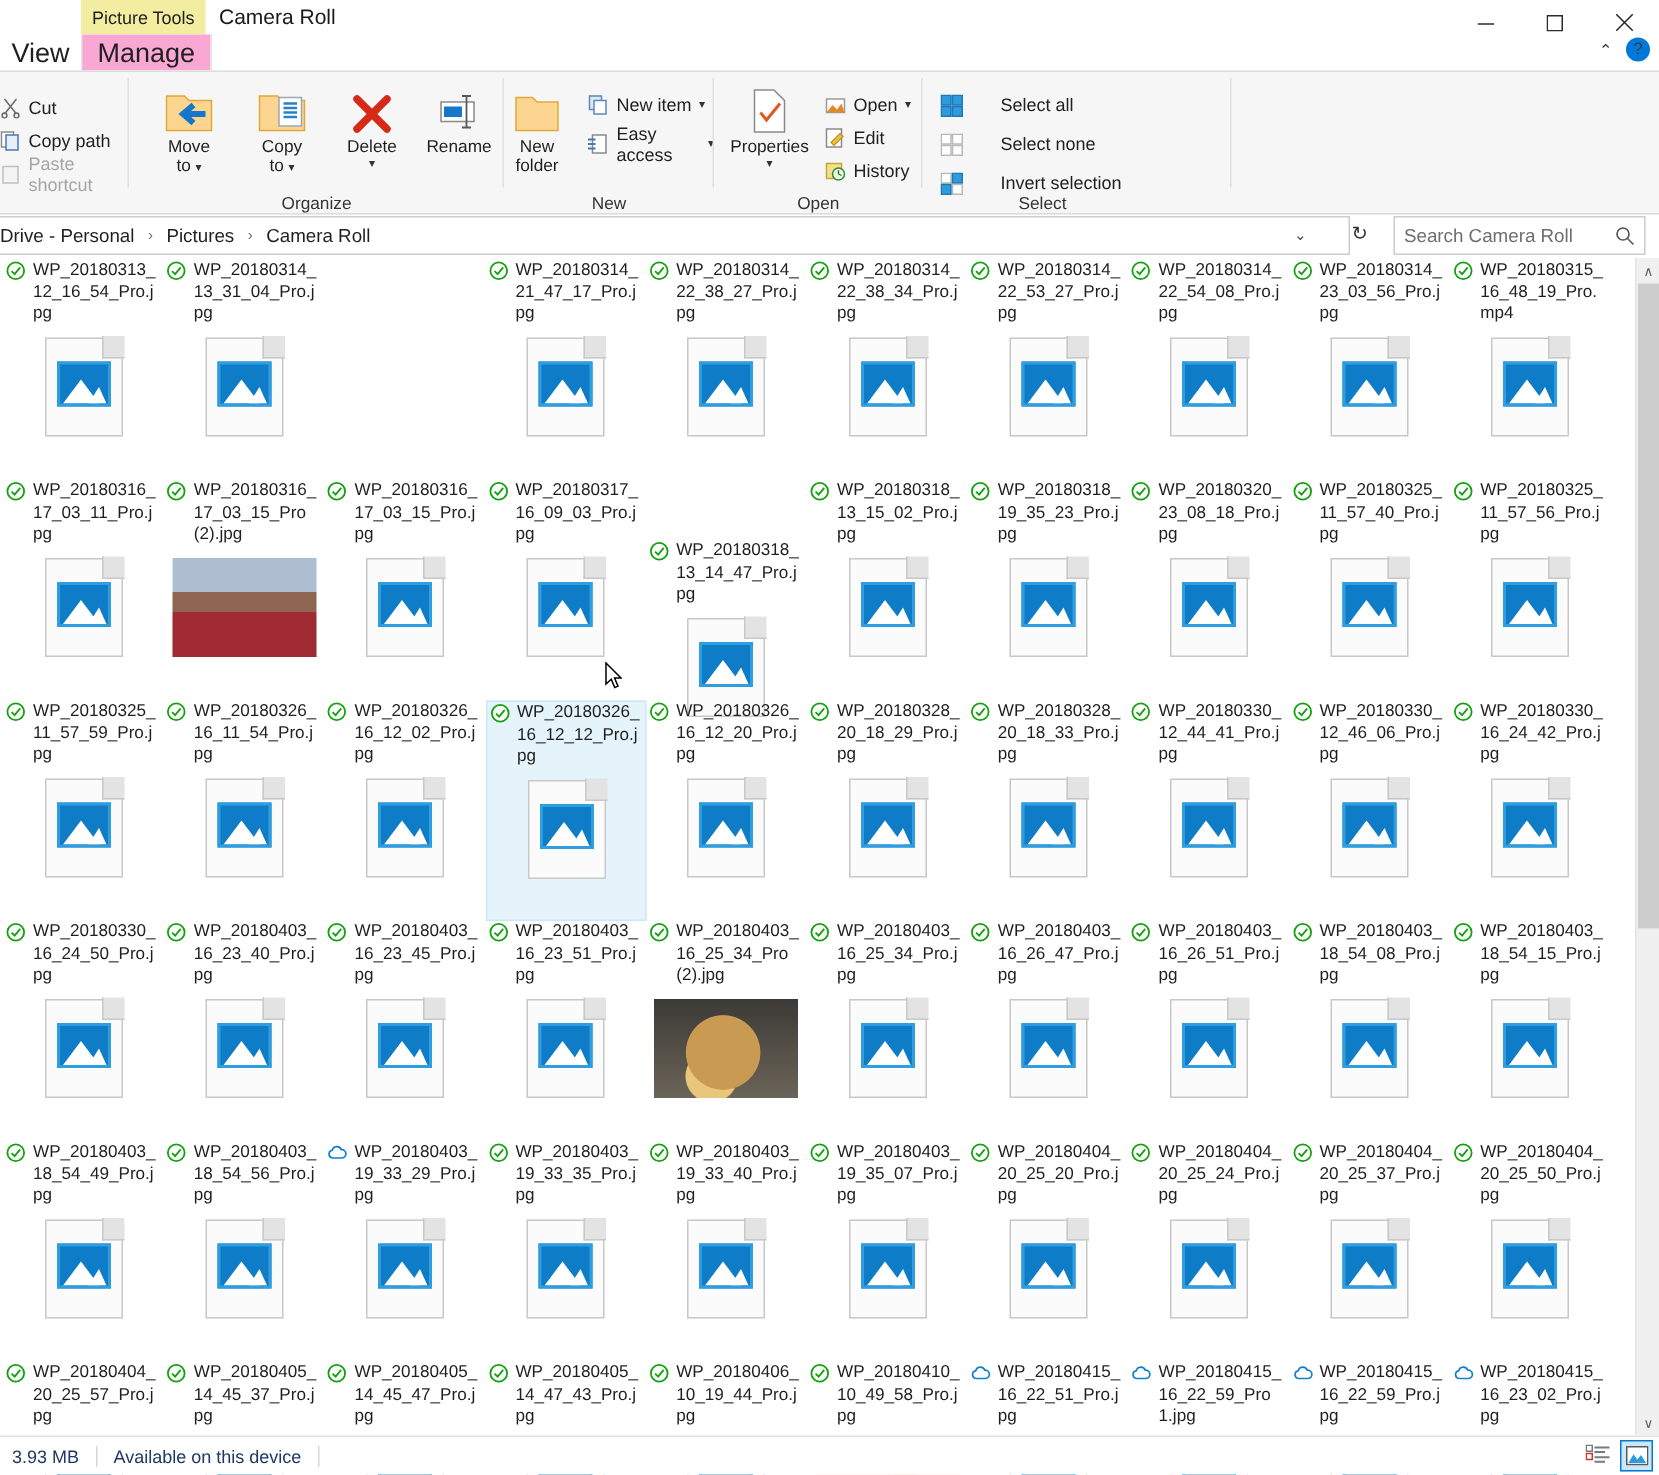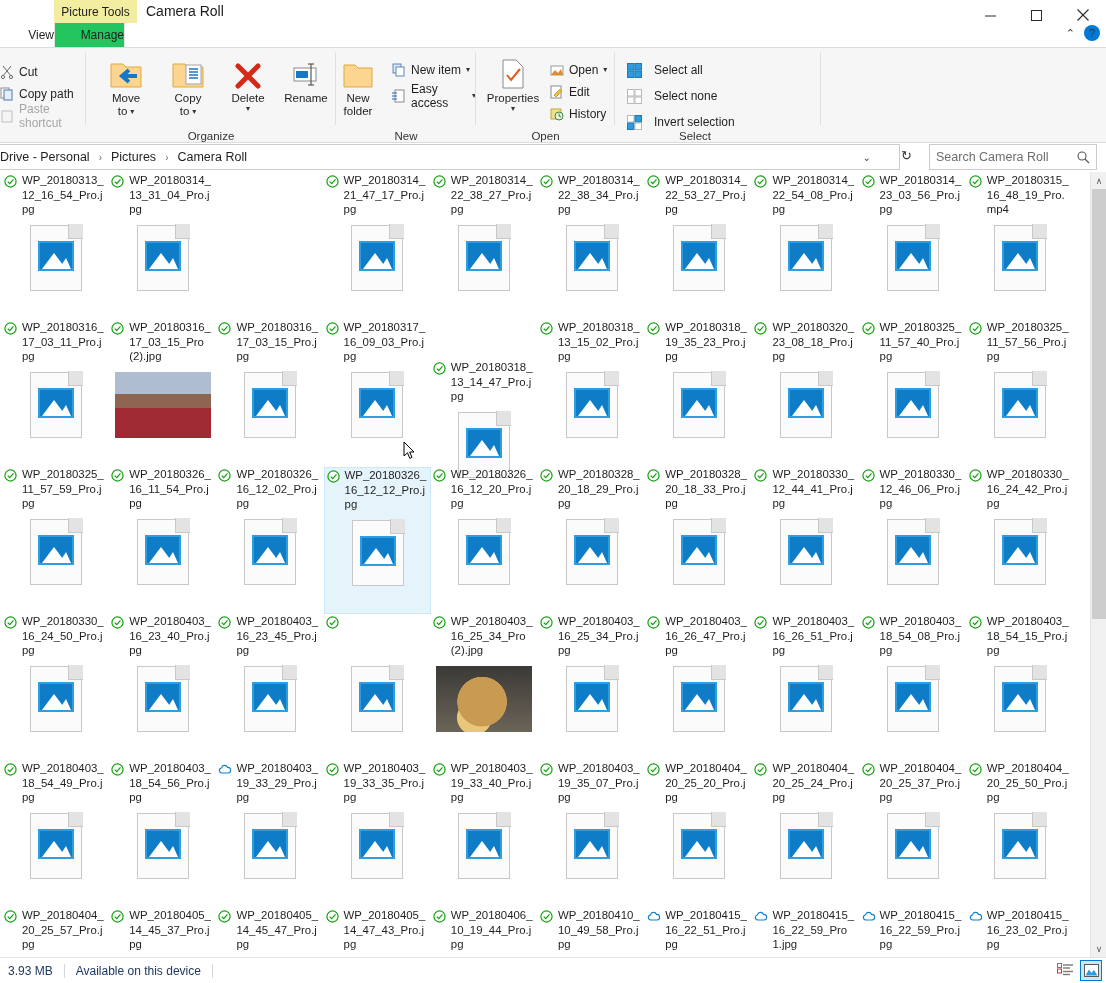--- a/index.html
+++ b/index.html
@@ -35,26 +35,26 @@
   .wbtn.max { right: 47px; }
   .wbtn.close { right: 0; }
   .wbtn svg { display: block; }
 
   
   .menurow {
     position: absolute; top: 23px; left: 0; width: 1106px; height: 24px;
     background: #ffffff;
   }
   .menuitem {
-    position: absolute; top: 0; height: 24px; font-size: 12px; color: #1f1f1f;
-    display: flex; align-items: center; justify-content: flex-end;
+    position: absolute; top: 0; height: 24px; font-size: 18px; color: #1f1f1f;
+    display: flex; align-items: center; justify-content: center;
   }
   .menuitem.view { left: 0; width: 54px; }
-  .menuitem.manage { left: 54px; width: 71px;
-    background: #22c55e; border-left: 1px solid #e3e3e3; border-right: 1px solid #e3e3e3; }
+  .menuitem.manage { left: 54px; width: 87px;
+    background: #f9a8d4; border-left: 1px solid #e3e3e3; border-right: 1px solid #e3e3e3; }
   .help-icons { position: absolute; right: 6px; top: 2px; display: flex; gap: 9px; align-items: center; }
   .help-icons span { font-size: 11px; color: #3b3b3b; cursor: default; }
   .qmark {
     width: 16px; height: 16px; border-radius: 50%;
     background: #0078d7; color: #fff; font-size: 11px;
     display: flex; align-items: center; justify-content: center;
   }
 
   
   .ribbon {
@@ -96,21 +96,21 @@
     position: absolute; left: 56px; font-size: 12px; color: #1f1f1f;
     display: flex; align-items: center; gap: 5px; height: 20px;
   }
 
   
   .g-open { left: 476px; width: 139px; }
   
   .g-select { left: 615px; width: 206px; }
   .selitem {
     position: absolute; left: 12px; font-size: 12px; color: #1f1f1f;
-    display: flex; align-items: center; gap: 12px; height: 20px;
+    display: flex; align-items: center; gap: 25px; height: 20px;
   }
 
   
   .addrbar {
     position: absolute; top: 144px; left: 0; width: 1106px; height: 28px;
     background: #ffffff;
   }
   .crumbbox {
     position: absolute; left: -12px; top: 0; width: 912px; height: 26px;
     border: 1px solid #cccccc; background: #fff;
@@ -914,20 +914,21 @@
             <div class="fold"></div>
             <div class="pic"></div>
           </div>
         </div>
       </div>
       <div class="cell" style="left: 323.6px; top: 442px;">
         <div class="statusic"><svg viewBox="0 0 14 14" width="13" height="13">
             <circle cx="7" cy="7" r="6" fill="#fff" stroke="#13a10e" stroke-width="1.3"></circle>
             <path d="M4 7.2 L6.2 9.4 L10.2 4.6" fill="none" stroke="#13a10e" stroke-width="1.3"></path>
           </svg></div>
+        <div class="label">WP_20180403_16_23_51_Pro.jpg</div>
         <div class="thumb">
           <div class="doc-icon">
             <div class="page"></div>
             <div class="fold"></div>
             <div class="pic"></div>
           </div>
         </div>
       </div>
       <div class="cell" style="left: 430.8px; top: 442px;">
         <div class="statusic"><svg viewBox="0 0 14 14" width="13" height="13">

